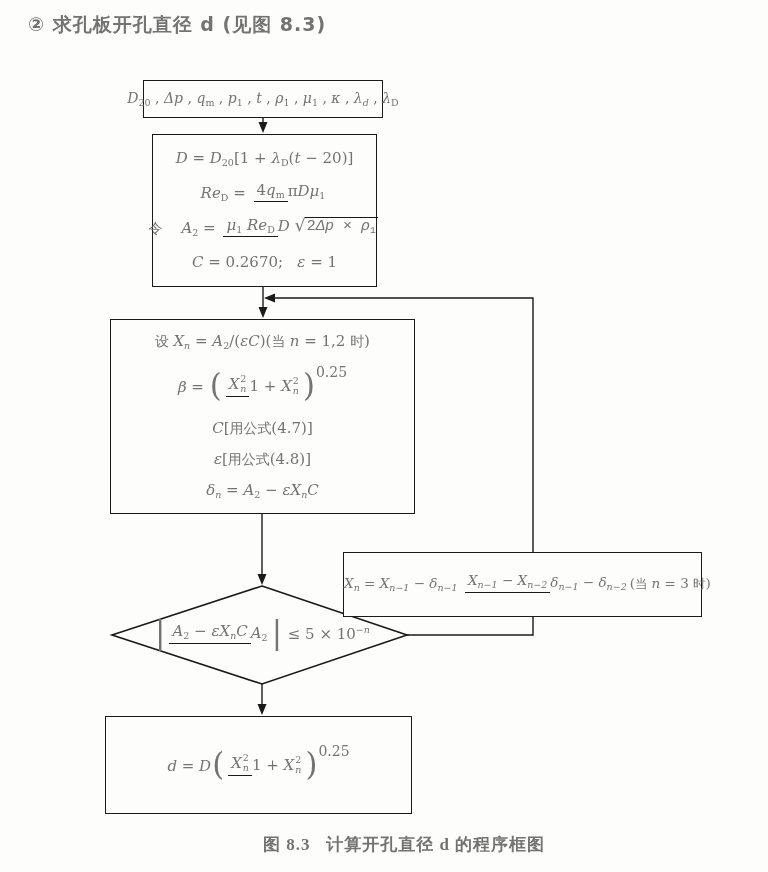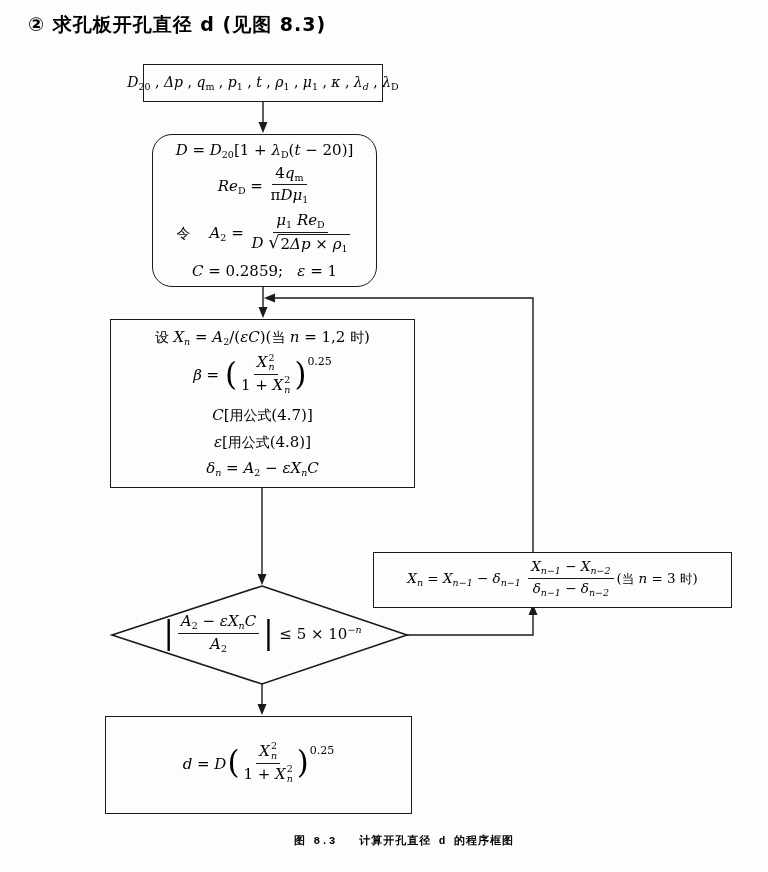--- a/index.html
+++ b/index.html
@@ -1,20 +1,20 @@
 <!DOCTYPE html>
 <html><head>
 <meta charset="utf-8">
 <style>
   html,body { margin:0; padding:0; background:#ffffff; }
   #canvas {
     position:relative; width:768px; height:872px;
     background:#fdfdfb; overflow:hidden;
     font-family:"DejaVu Serif","Liberation Serif",serif;
-    color:#000000;
+    color:#737373;
   }
   #page-title {
     position:absolute; left:28px; top:12px;
     font-family:"DejaVu Sans","Liberation Sans",sans-serif;
     font-weight:600; font-size:19px; letter-spacing:1px;
     white-space:pre;
   }
   #connectors { position:absolute; left:0; top:0; width:768px; height:872px; }
 
   .node {
@@ -26,49 +26,49 @@
   .fx-line { text-align:center; white-space:pre; line-height:1.25; }
 
   
   .r  { }
   .i  { font-style:italic; }
   .rm { font-family:"DejaVu Sans","Liberation Sans",sans-serif; font-size:93%; }
   .sub, .subi { font-size:9.5px; vertical-align:-3px; }
   .subi { font-style:italic; }
   .sup, .supi { font-size:9.5px; vertical-align:6px; }
   .supi { font-style:italic; }
-  .suph { font-size:11px; vertical-align:15px; }
+  .suph { font-size:14px; vertical-align:15px; }
   .big  { font-size:205%; font-weight:200; vertical-align:middle; position:relative; top:-3px; padding:0 1px; }
-  .frac { display:inline-flex; flex-direction:column; align-items:center; vertical-align:middle;
+  .frac { display:inline-flex; flex-direction:row; align-items:center; vertical-align:middle;
           margin:0 3px; line-height:1.2; position:relative; top:-2px; }
   .frac > .num { border-bottom:1.3px solid #1a1a1a; padding:0 3px 1px; }
   .frac > .den { padding-top:1px;text-align:center; }
   .sqrtwrap { display:inline-flex; align-items:flex-start; }
   .sqrt { font-size:118%; line-height:1; margin-right:-1px; }
-  .sqrt-body { border-top:1.3px solid #1a1a1a; padding:0 2px; }
+  .sqrt-body { border-top:1.3px solid #1a1a1a; padding:0 2px;font-family:Liberation Mono, monospace; }
   .ss { display:inline-flex; flex-direction:column; align-items:flex-start;
         font-size:9.5px; line-height:1.05; vertical-align:middle; position:relative; top:-1px; margin-left:1px; }
   .ss-sub { font-style:italic; }
 
-  #input-box   { left:143px; top:64px;  width:240px; height:38px; font-size:14px; }
-  #calc-box    { left:152px; top:134px; width:225px; height:153px;border-radius:20px; }
-  #iter-box    { left:110px; top:319px; width:305px; height:169px; }
-  #newton-box  { left:373px; top:552px; width:359px; height:56px; font-size:13.5px; flex-direction:row; }
+  #input-box   { left:143px; top:80px;  width:240px; height:38px; font-size:14px; }
+  #calc-box    { left:152px; top:134px; width:225px; height:153px; }
+  #iter-box    { left:110px; top:319px; width:305px; height:195px; }
+  #newton-box  { left:343px; top:552px; width:359px; height:65px; font-size:13.5px; flex-direction:row; }
   #result-box  { left:105px; top:716px; width:307px; height:98px; }
 
   #diamond-label {
     position:absolute; left:130px; top:598px; width:264px; height:74px;
     display:flex; justify-content:center; align-items:center;
     background:transparent; font-size:15px; white-space:pre;
   }
   #figure-caption {
     position:absolute; left:184px; top:833px; width:440px;
     text-align:center;
-    font-family:Liberation Mono, monospace;
-    font-weight:600; font-size:11px; letter-spacing:1px;
+    font-family:Liberation Serif, serif;
+    font-weight:600; font-size:17px; letter-spacing:1px;
     white-space:pre;
   }
 </style>
 </head>
 <body>
 
 <div id="canvas">
 
   <div id="page-title">② 求孔板开孔直径 d (见图 8.3)</div>
 
@@ -89,21 +89,21 @@
   </svg>
 
   <div class="node" id="input-box">
     <div class="fx-line"><span class="i">D</span><span class="sub">20</span><span class="r"> , </span><span class="i">Δp</span><span class="r"> , </span><span class="i">q</span><span class="sub">m</span><span class="r"> , </span><span class="i">p</span><span class="sub">1</span><span class="r"> , </span><span class="i">t</span><span class="r"> , </span><span class="i">ρ</span><span class="sub">1</span><span class="r"> , </span><span class="i">μ</span><span class="sub">1</span><span class="r"> , </span><span class="i">κ</span><span class="r"> , </span><span class="i">λ</span><span class="subi">d</span><span class="r"> , </span><span class="i">λ</span><span class="sub">D</span></div>
   </div>
 
   <div class="node" id="calc-box">
     <div class="fx-line"><span class="i">D</span><span class="r"> = </span><span class="i">D</span><span class="sub">20</span><span class="r">[1 + </span><span class="i">λ</span><span class="sub">D</span><span class="r">(</span><span class="i">t</span><span class="r"> − 20)]</span></div>
     <div class="fx-line"><span class="i">Re</span><span class="sub">D</span><span class="r"> = </span><span class="frac"><span class="num"><span class="r">4</span><span class="i">q</span><span class="sub">m</span></span><span class="den"><span class="r">π</span><span class="i">Dμ</span><span class="sub">1</span></span></span></div>
     <div class="fx-line"><span class="rm">令</span><span class="r">    </span><span class="i">A</span><span class="sub">2</span><span class="r"> = </span><span class="frac"><span class="num"><span class="i">μ</span><span class="sub">1</span><span class="r"> </span><span class="i">Re</span><span class="sub">D</span></span><span class="den"><span class="i">D </span><span class="sqrtwrap"><span class="sqrt">√</span><span class="sqrt-body"><span class="r">2</span><span class="i">Δp</span><span class="r"> × </span><span class="i">ρ</span><span class="sub">1</span></span></span></span></span></div>
-    <div class="fx-line"><span class="i">C</span><span class="r"> = 0.2859;   </span><span class="i">ε</span><span class="r"> = 1</span></div>
+    <div class="fx-line"><span class="i">C</span><span class="r"> = 0.2670;   </span><span class="i">ε</span><span class="r"> = 1</span></div>
   </div>
 
   <div class="node" id="iter-box">
     <div class="fx-line"><span class="rm">设 </span><span class="i">X</span><span class="subi">n</span><span class="r"> = </span><span class="i">A</span><span class="sub">2</span><span class="r">/(</span><span class="i">εC</span><span class="r">)(</span><span class="rm">当 </span><span class="i">n</span><span class="r"> = 1,2 </span><span class="rm">时</span><span class="r">)</span></div>
     <div class="fx-line"><span class="i">β</span><span class="r"> = </span><span class="big">(</span><span class="frac"><span class="num"><span class="i">X</span><span class="ss"><span class="ss-sup">2</span><span class="ss-sub">n</span></span></span><span class="den"><span class="r">1 + </span><span class="i">X</span><span class="ss"><span class="ss-sup">2</span><span class="ss-sub">n</span></span></span></span><span class="big">)</span><span class="suph">0.25</span></div>
     <div class="fx-line"><span class="i">C</span><span class="r">[</span><span class="rm">用公式</span><span class="r">(4.7)]</span></div>
     <div class="fx-line"><span class="i">ε</span><span class="r">[</span><span class="rm">用公式</span><span class="r">(4.8)]</span></div>
     <div class="fx-line"><span class="i">δ</span><span class="subi">n</span><span class="r"> = </span><span class="i">A</span><span class="sub">2</span><span class="r"> − </span><span class="i">εX</span><span class="subi">n</span><span class="i">C</span></div>
   </div>
 

